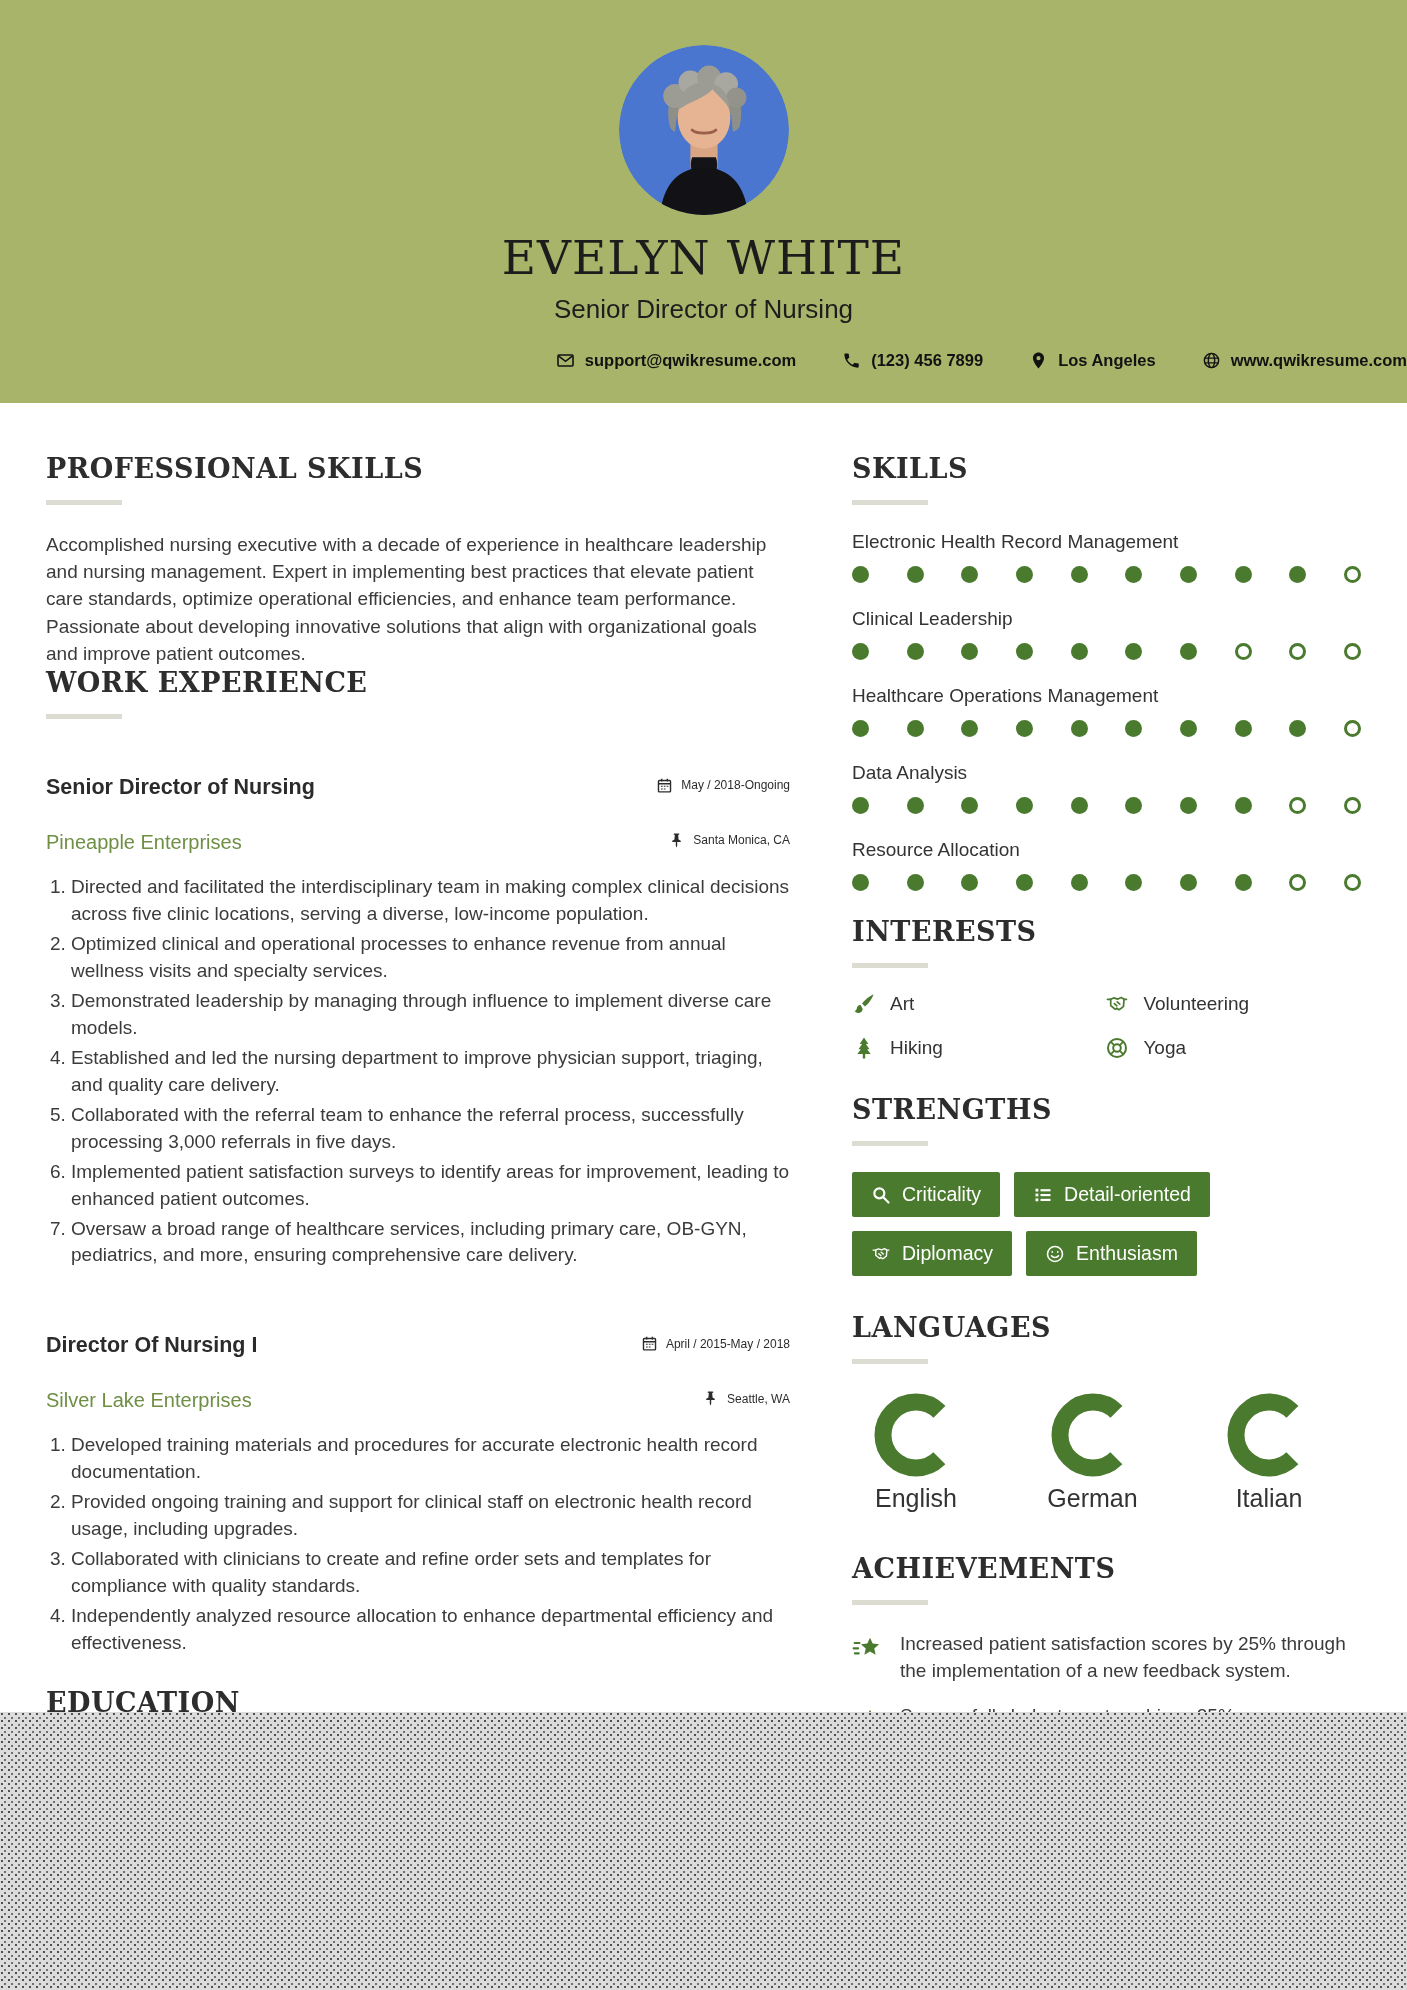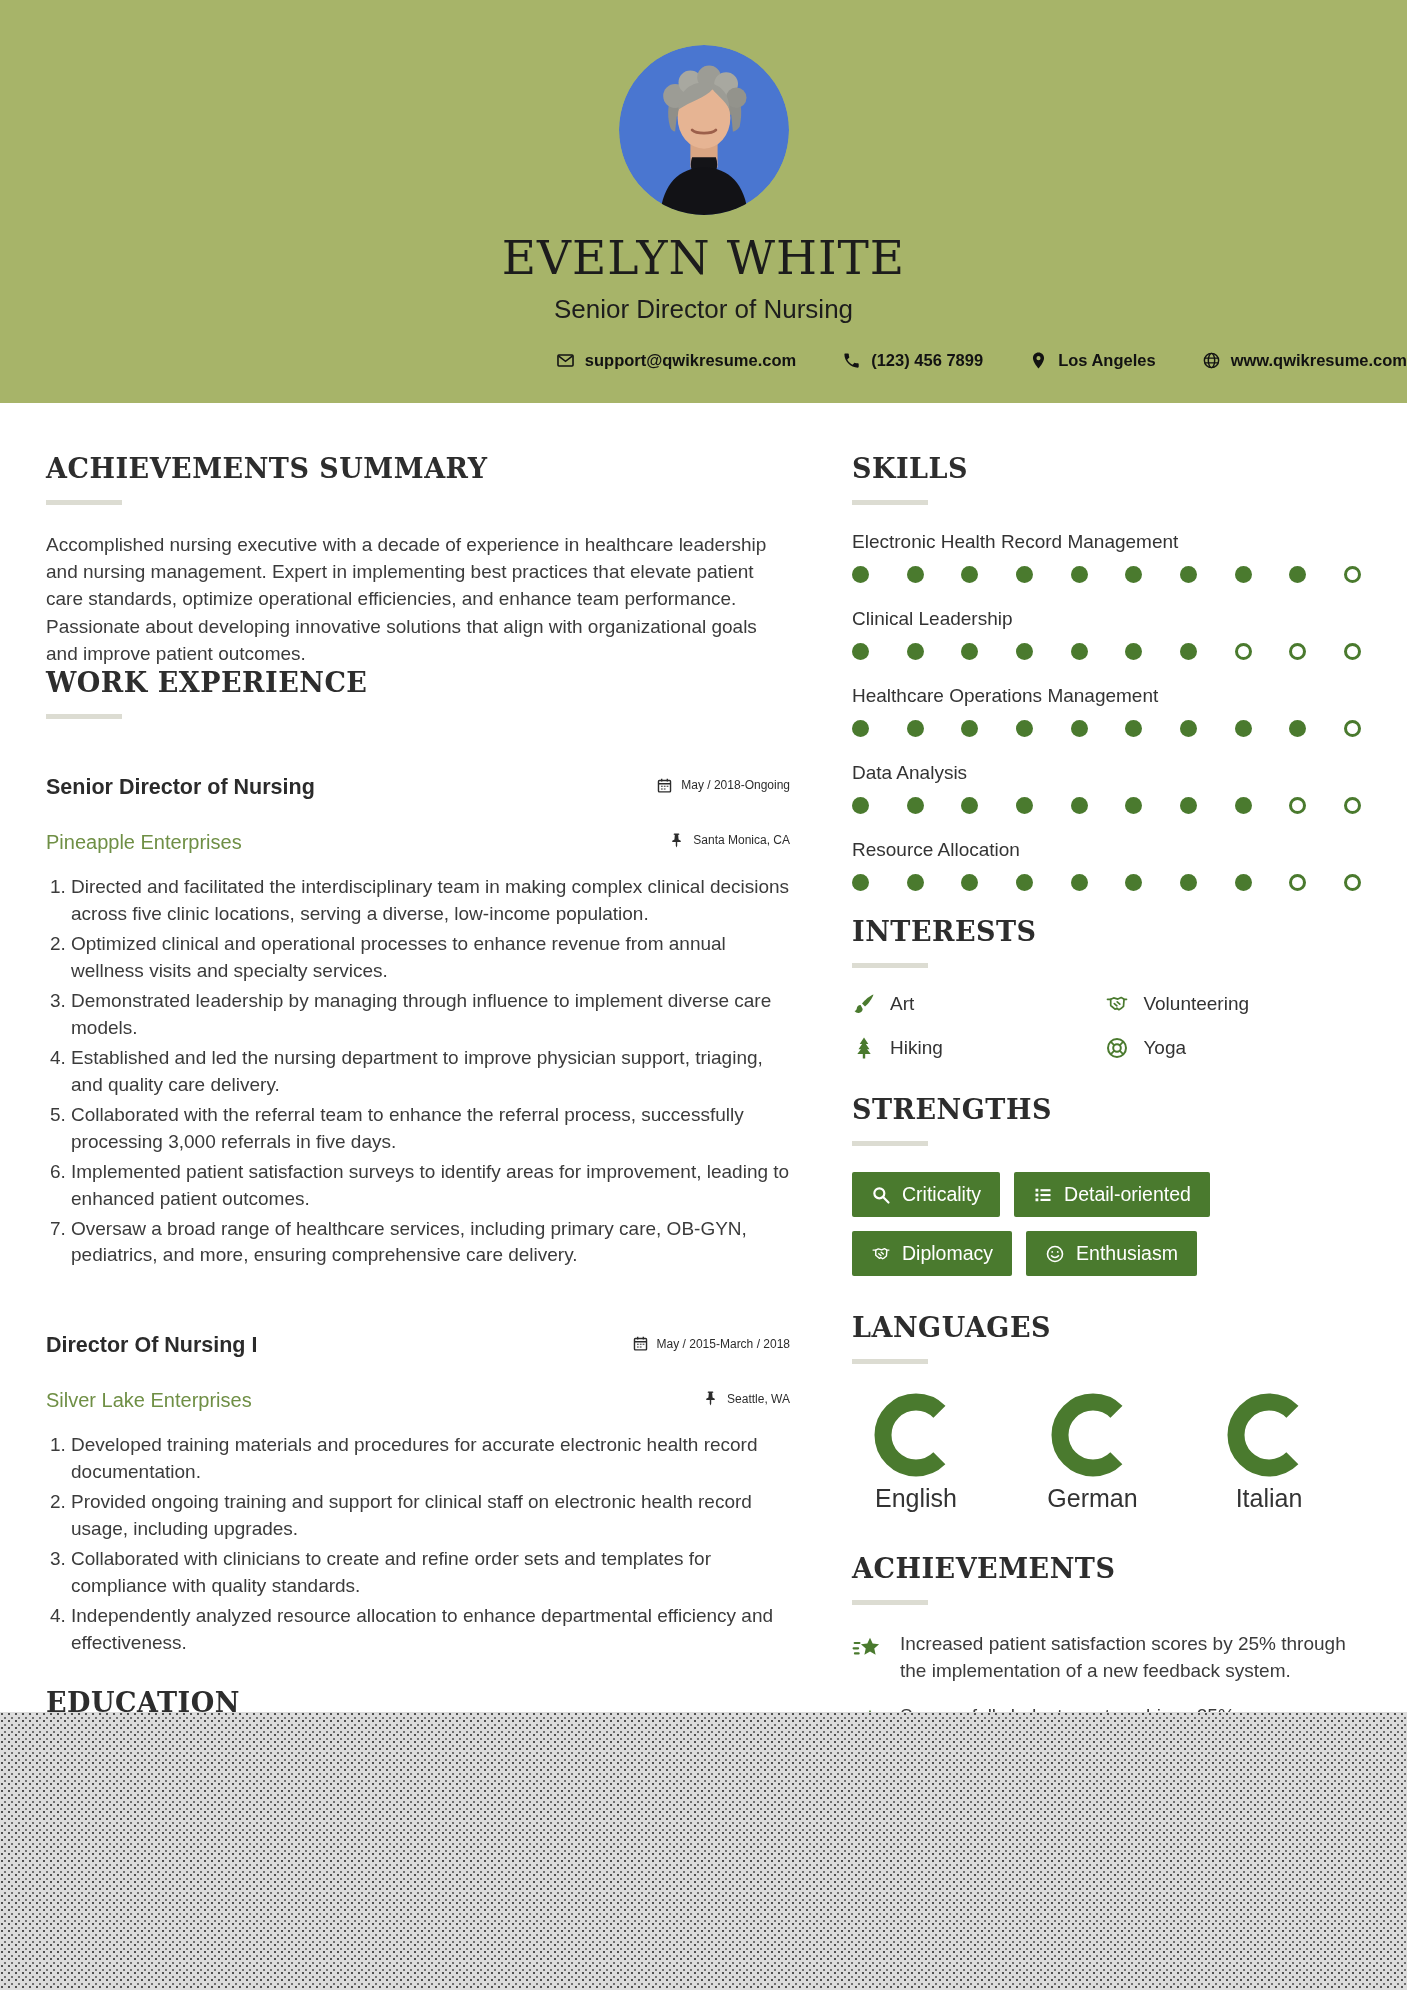--- a/index.html
+++ b/index.html
@@ -141,21 +141,21 @@
             </svg>
           </span>
           <span>www.qwikresume.com</span>
         </span>
       </div>
   </div>
 
   <div class="bodycols">
 
     <div class="col-left">
-      <h2 class="sec">ACHIEVEMENTS SUMMARY</h2>
+      <h2 class="sec">PROFESSIONAL SKILLS</h2>
       <div class="rule"></div>
       <p class="summary">Accomplished nursing executive with a decade of experience in healthcare leadership and nursing management. Expert in implementing best practices that elevate patient care standards, optimize operational efficiencies, and enhance team performance. Passionate about developing innovative solutions that align with organizational goals and improve patient outcomes.</p>
 
       <h2 class="sec gap-sec">WORK EXPERIENCE</h2>
       <div class="rule"></div>
       <div id="jobs">
           <div class="job">
             <div class="job-head">
               <h3 class="job-title">Senior Director of Nursing</h3>
               <div class="meta">
@@ -194,21 +194,21 @@
             <div class="job-head">
               <h3 class="job-title">Director Of Nursing I</h3>
               <div class="meta">
                 <span class="mi">
                   <svg viewBox="0 0 24 24" fill="none" stroke="currentColor" stroke-width="2">
                     <rect x="3.5" y="5" width="17" height="16" rx="1.2"></rect>
                     <path d="M3.5 9.5h17M8 2.5v4M16 2.5v4"></path>
                     <path d="M7 13h2.5M11 13h2.5M15 13h2.5M7 17h2.5M11 17h2.5" stroke-width="1.6"></path>
                   </svg>
                 </span>
-                <span>May / 2015-March / 2018</span>
+                <span>April / 2015-May / 2018</span>
               </div>
             </div>
             <div class="job-sub">
               <div class="company">Silver Lake Enterprises</div>
               <div class="meta">
                 <span class="mi">
                   <svg viewBox="0 0 24 24">
                     <path fill="currentColor" d="M9 2h6a1 1 0 0 1 0 2l-.6.3.5 6.2 3.1 2v1.5h-5v5.5L12 22l-1-2.5V14H6v-1.5l3.1-2 .5-6.2L9 4a1 1 0 0 1 0-2z"></path>
                   </svg>
                 </span>

